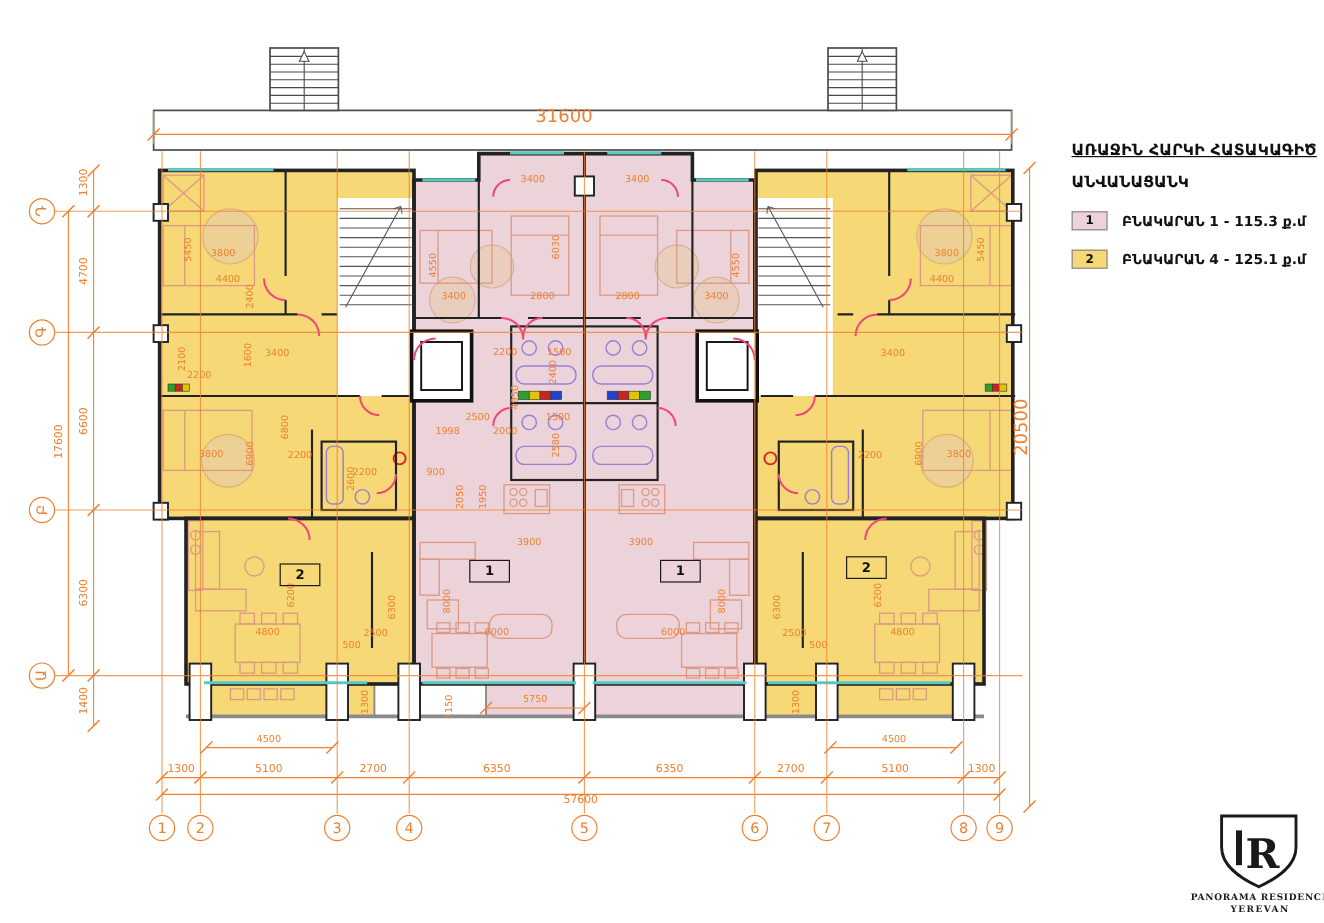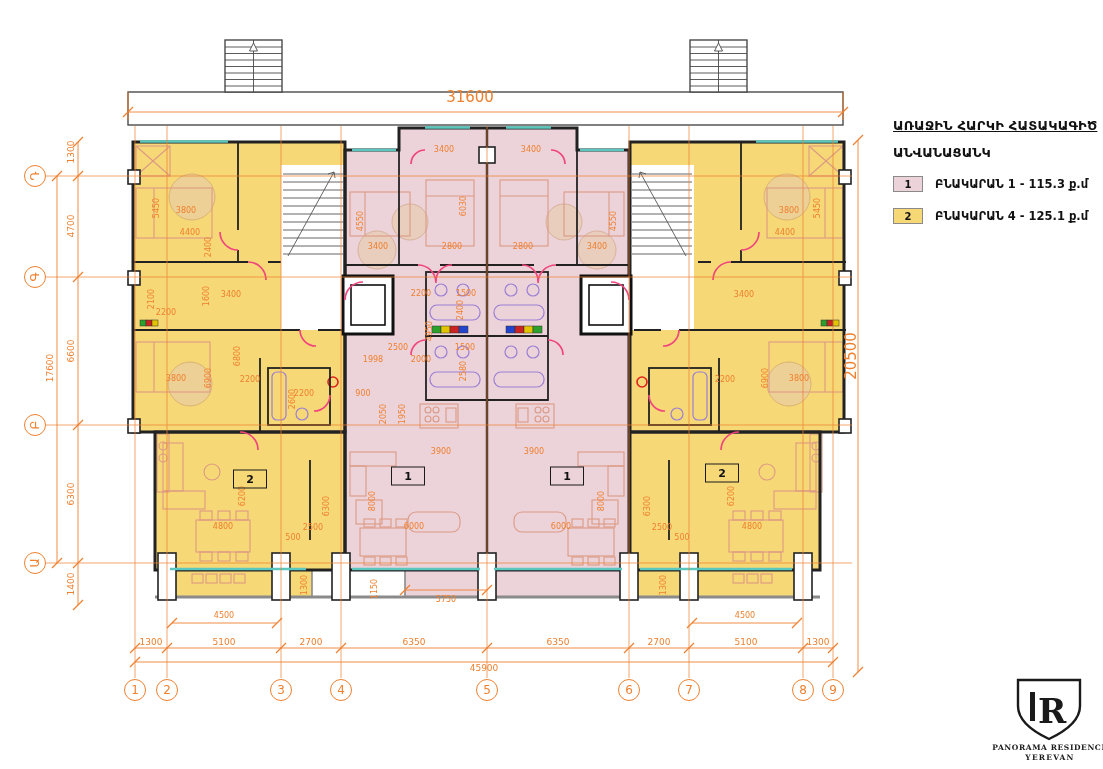--- a/index.html
+++ b/index.html
@@ -390,32 +390,32 @@
       <div class="dim" style="left: 470px; top: 97px; font-size: 15px; transform: translate(-50%, -50%) rotate(0deg);">31600</div>
       <div class="dim" style="left: 851px; top: 356px; font-size: 15px; transform: translate(-50%, -50%) rotate(-90deg);">20500</div>
       <div class="dim" style="left: 151px; top: 642px; font-size: 9px; transform: translate(-50%, -50%) rotate(0deg);">1300</div>
       <div class="dim" style="left: 224px; top: 642px; font-size: 9px; transform: translate(-50%, -50%) rotate(0deg);">5100</div>
       <div class="dim" style="left: 311px; top: 642px; font-size: 9px; transform: translate(-50%, -50%) rotate(0deg);">2700</div>
       <div class="dim" style="left: 414px; top: 642px; font-size: 9px; transform: translate(-50%, -50%) rotate(0deg);">6350</div>
       <div class="dim" style="left: 558px; top: 642px; font-size: 9px; transform: translate(-50%, -50%) rotate(0deg);">6350</div>
       <div class="dim" style="left: 659px; top: 642px; font-size: 9px; transform: translate(-50%, -50%) rotate(0deg);">2700</div>
       <div class="dim" style="left: 746px; top: 642px; font-size: 9px; transform: translate(-50%, -50%) rotate(0deg);">5100</div>
       <div class="dim" style="left: 818px; top: 642px; font-size: 9px; transform: translate(-50%, -50%) rotate(0deg);">1300</div>
-      <div class="dim" style="left: 484px; top: 668px; font-size: 9px; transform: translate(-50%, -50%) rotate(0deg);">45900</div>
+      <div class="dim" style="left: 484px; top: 668px; font-size: 9px; transform: translate(-50%, -50%) rotate(0deg);">57600</div>
       <div class="dim" style="left: 71px; top: 152px; font-size: 9px; transform: translate(-50%, -50%) rotate(-90deg);">1300</div>
       <div class="dim" style="left: 71px; top: 226px; font-size: 9px; transform: translate(-50%, -50%) rotate(-90deg);">4700</div>
       <div class="dim" style="left: 71px; top: 351px; font-size: 9px; transform: translate(-50%, -50%) rotate(-90deg);">6600</div>
       <div class="dim" style="left: 71px; top: 494px; font-size: 9px; transform: translate(-50%, -50%) rotate(-90deg);">6300</div>
       <div class="dim" style="left: 71px; top: 584px; font-size: 9px; transform: translate(-50%, -50%) rotate(-90deg);">1400</div>
       <div class="dim" style="left: 50px; top: 368px; font-size: 9px; transform: translate(-50%, -50%) rotate(-90deg);">17600</div>
       <div class="dim" style="left: 224px; top: 616px; font-size: 8px; transform: translate(-50%, -50%) rotate(0deg);">4500</div>
       <div class="dim" style="left: 745px; top: 616px; font-size: 8px; transform: translate(-50%, -50%) rotate(0deg);">4500</div>
       <div class="dim" style="left: 305px; top: 585px; font-size: 8px; transform: translate(-50%, -50%) rotate(-90deg);">1300</div>
       <div class="dim" style="left: 664px; top: 585px; font-size: 8px; transform: translate(-50%, -50%) rotate(-90deg);">1300</div>
-      <div class="dim" style="left: 446px; top: 583px; font-size: 8px; transform: translate(-50%, -50%) rotate(0deg); margin-top: 17px;">5750</div>
+      <div class="dim" style="left: 446px; top: 583px; font-size: 8px; transform: translate(-50%, -50%) rotate(0deg);">5750</div>
       <div class="dim" style="left: 375px; top: 589px; font-size: 8px; transform: translate(-50%, -50%) rotate(-90deg);">1150</div>
       <div class="dim" style="left: 157px; top: 208px; font-size: 8px; transform: translate(-50%, -50%) rotate(-90deg);">5450</div>
       <div class="dim" style="left: 186px; top: 211px; font-size: 8px; transform: translate(-50%, -50%) rotate(0deg);">3800</div>
       <div class="dim" style="left: 190px; top: 233px; font-size: 8px; transform: translate(-50%, -50%) rotate(0deg);">4400</div>
       <div class="dim" style="left: 209px; top: 247px; font-size: 8px; transform: translate(-50%, -50%) rotate(-90deg);">2400</div>
       <div class="dim" style="left: 152px; top: 299px; font-size: 8px; transform: translate(-50%, -50%) rotate(-90deg);">2100</div>
       <div class="dim" style="left: 166px; top: 313px; font-size: 8px; transform: translate(-50%, -50%) rotate(0deg);">2200</div>
       <div class="dim" style="left: 207px; top: 296px; font-size: 8px; transform: translate(-50%, -50%) rotate(-90deg);">1600</div>
       <div class="dim" style="left: 231px; top: 295px; font-size: 8px; transform: translate(-50%, -50%) rotate(0deg);">3400</div>
       <div class="dim" style="left: 176px; top: 379px; font-size: 8px; transform: translate(-50%, -50%) rotate(0deg);">3800</div>

